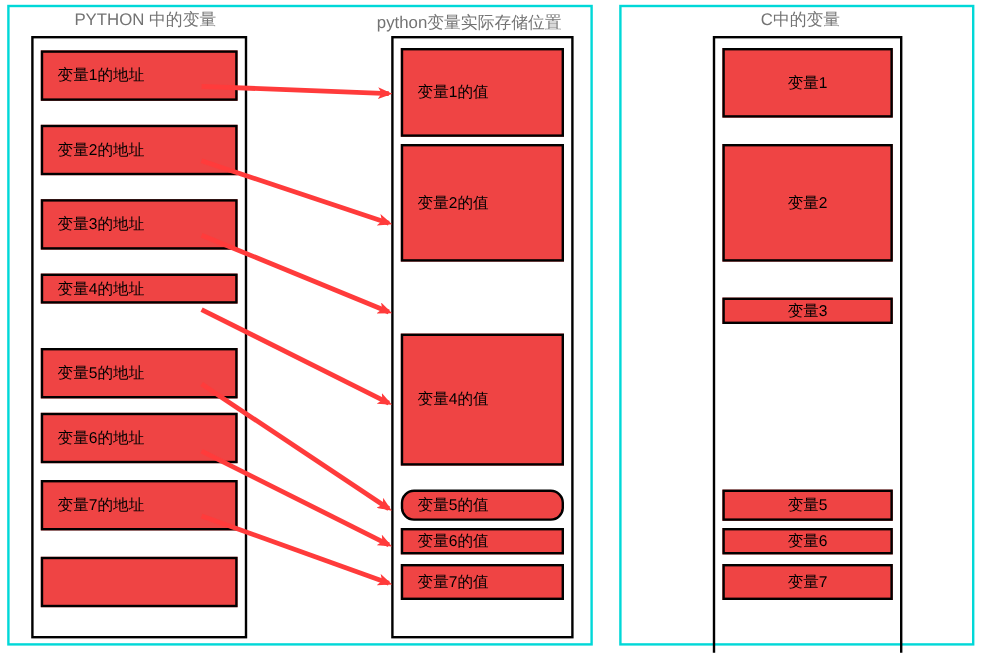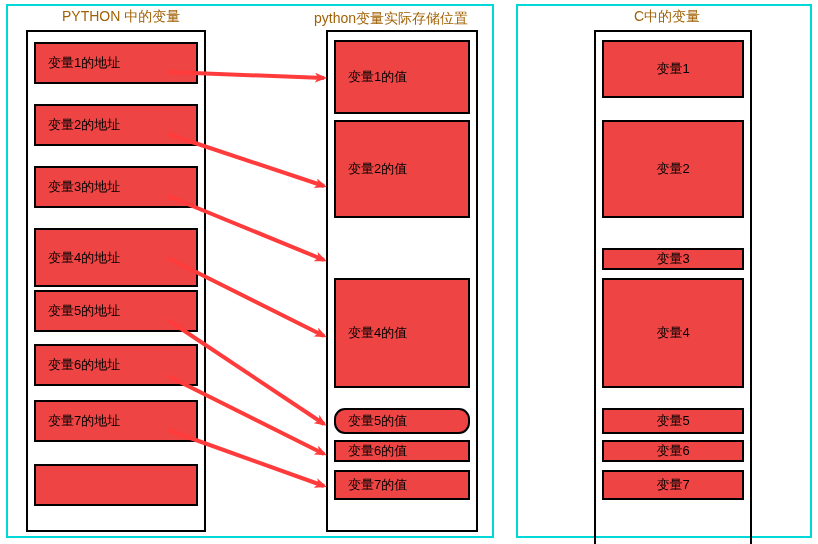--- a/index.html
+++ b/index.html
@@ -1,20 +1,20 @@
 <!DOCTYPE html>
 <html><head>
 <meta charset="utf-8">
 <style>
 * { box-sizing: border-box; margin: 0; padding: 0; }
 body { font-family: "Microsoft YaHei", sans-serif; font-size: 13px; background: #fff; width: 818px; height: 544px; position: relative; }
 .panel { position: absolute; border: 2px solid #00d8d8; background: #fff; }
 .panel-left { left: 6px; top: 4px; width: 488px; height: 534px; }
 .panel-right { left: 516px; top: 4px; width: 296px; height: 534px; }
-.title { position: absolute; font-size: 14px; color: #a16207; }
+.title { position: absolute; font-size: 14px; color: #737373; }
 .col { position: absolute; border: 2px solid #000; }
 .slot { border: 2px solid #000; position: absolute; left: 6px; right: 6px; display: flex; align-items: center; padding-left: 12px; background: #ef4444; }
 .slot-c { justify-content: center; padding-left: 0; }
 svg.arrows { position: absolute; left: 0; top: 0; width: 488px; height: 534px; pointer-events: none; }
 </style>
 </head>
 <body>
 
 <div class="panel panel-left">
   <div class="title" style="left:54px; top:2px;">PYTHON 中的变量</div>
@@ -23,21 +23,21 @@
   <div class="col" style="left:18px; top:24px; width:180px; height:502px;">
     <div class="slot" style="top:10px; height:42px;">
         <span>变量1的地址</span>
       </div>
     <div class="slot" style="top:72px; height:42px;">
         <span>变量2的地址</span>
       </div>
     <div class="slot" style="top:134px; height:42px;">
         <span>变量3的地址</span>
       </div>
-    <div class="slot" style="top:196px; height:59px;">
+    <div class="slot" style="top:196px; height:25px;">
         <span>变量4的地址</span>
       </div>
     <div class="slot" style="top:258px; height:42px;">
         <span>变量5的地址</span>
       </div>
     <div class="slot" style="top:312px; height:42px;">
         <span>变量6的地址</span>
       </div>
     <div class="slot" style="top:368px; height:42px;">
         <span>变量7的地址</span>
@@ -91,23 +91,20 @@
   <div class="col" style="left:76px; top:24px; width:158px; height:544px;">
     <div class="slot slot-c" style="top:8px; height:58px;">
         <span>变量1</span>
       </div>
     <div class="slot slot-c" style="top:88px; height:98px;">
         <span>变量2</span>
       </div>
     <div class="slot slot-c" style="top:216px; height:22px;">
         <span>变量3</span>
       </div>
-    <div class="slot slot-c" style="top:246px; height:110px;">
-        <span>变量4</span>
-      </div>
     <div class="slot slot-c" style="top:376px; height:26px;">
         <span>变量5</span>
       </div>
     <div class="slot slot-c" style="top:408px; height:22px;">
         <span>变量6</span>
       </div>
     <div class="slot slot-c" style="top:438px; height:30px;">
         <span>变量7</span>
       </div>
   </div>

